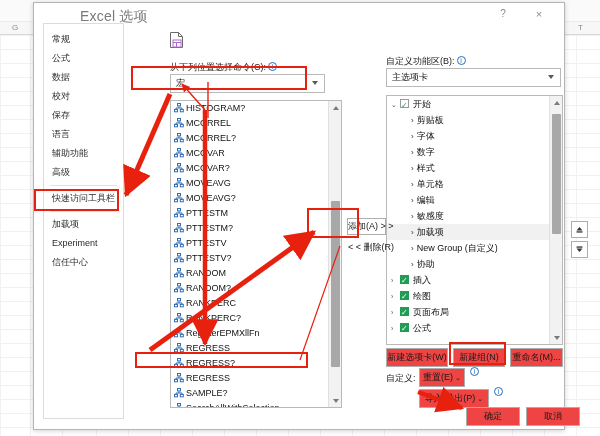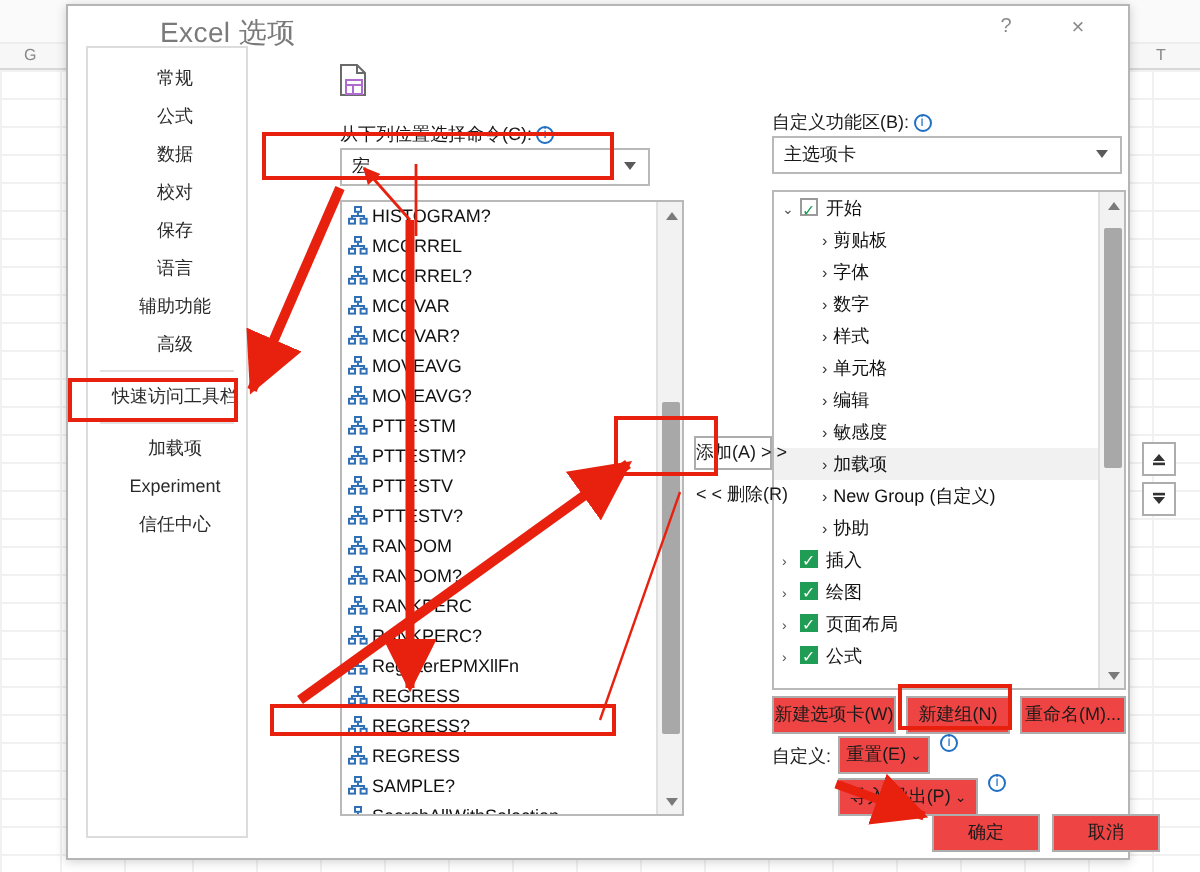--- a/index.html
+++ b/index.html
@@ -53,21 +53,21 @@
   .tb-close { right:12px; font-size:11px; }
 
   
   .nav {
     position:absolute; left:9px; top:20px; width:81px; height:396px;
     background:#ffffff; border:1px solid #dcdcdc;
     padding-top:6px;
   }
   .nav-item {
     height:19px; line-height:19px; padding-left:8px;
-    font-size:9px; color:#2a2a2a; white-space:nowrap; cursor:default;text-align:center;
+    font-size:9px; color:#2a2a2a; white-space:nowrap; cursor:default;
   }
   .nav-sep {
     height:1px; background:#e2e2e2; margin:3px 6px;
   }
 
   
   .hdr-icon { position:absolute; left:135px; top:28px; width:16px; height:18px; }
   .hdr-title {
     position:absolute; left:157px; top:32px; font-size:9px; font-weight:bold; color:#1a1a1a;margin-top:38px;
   }

